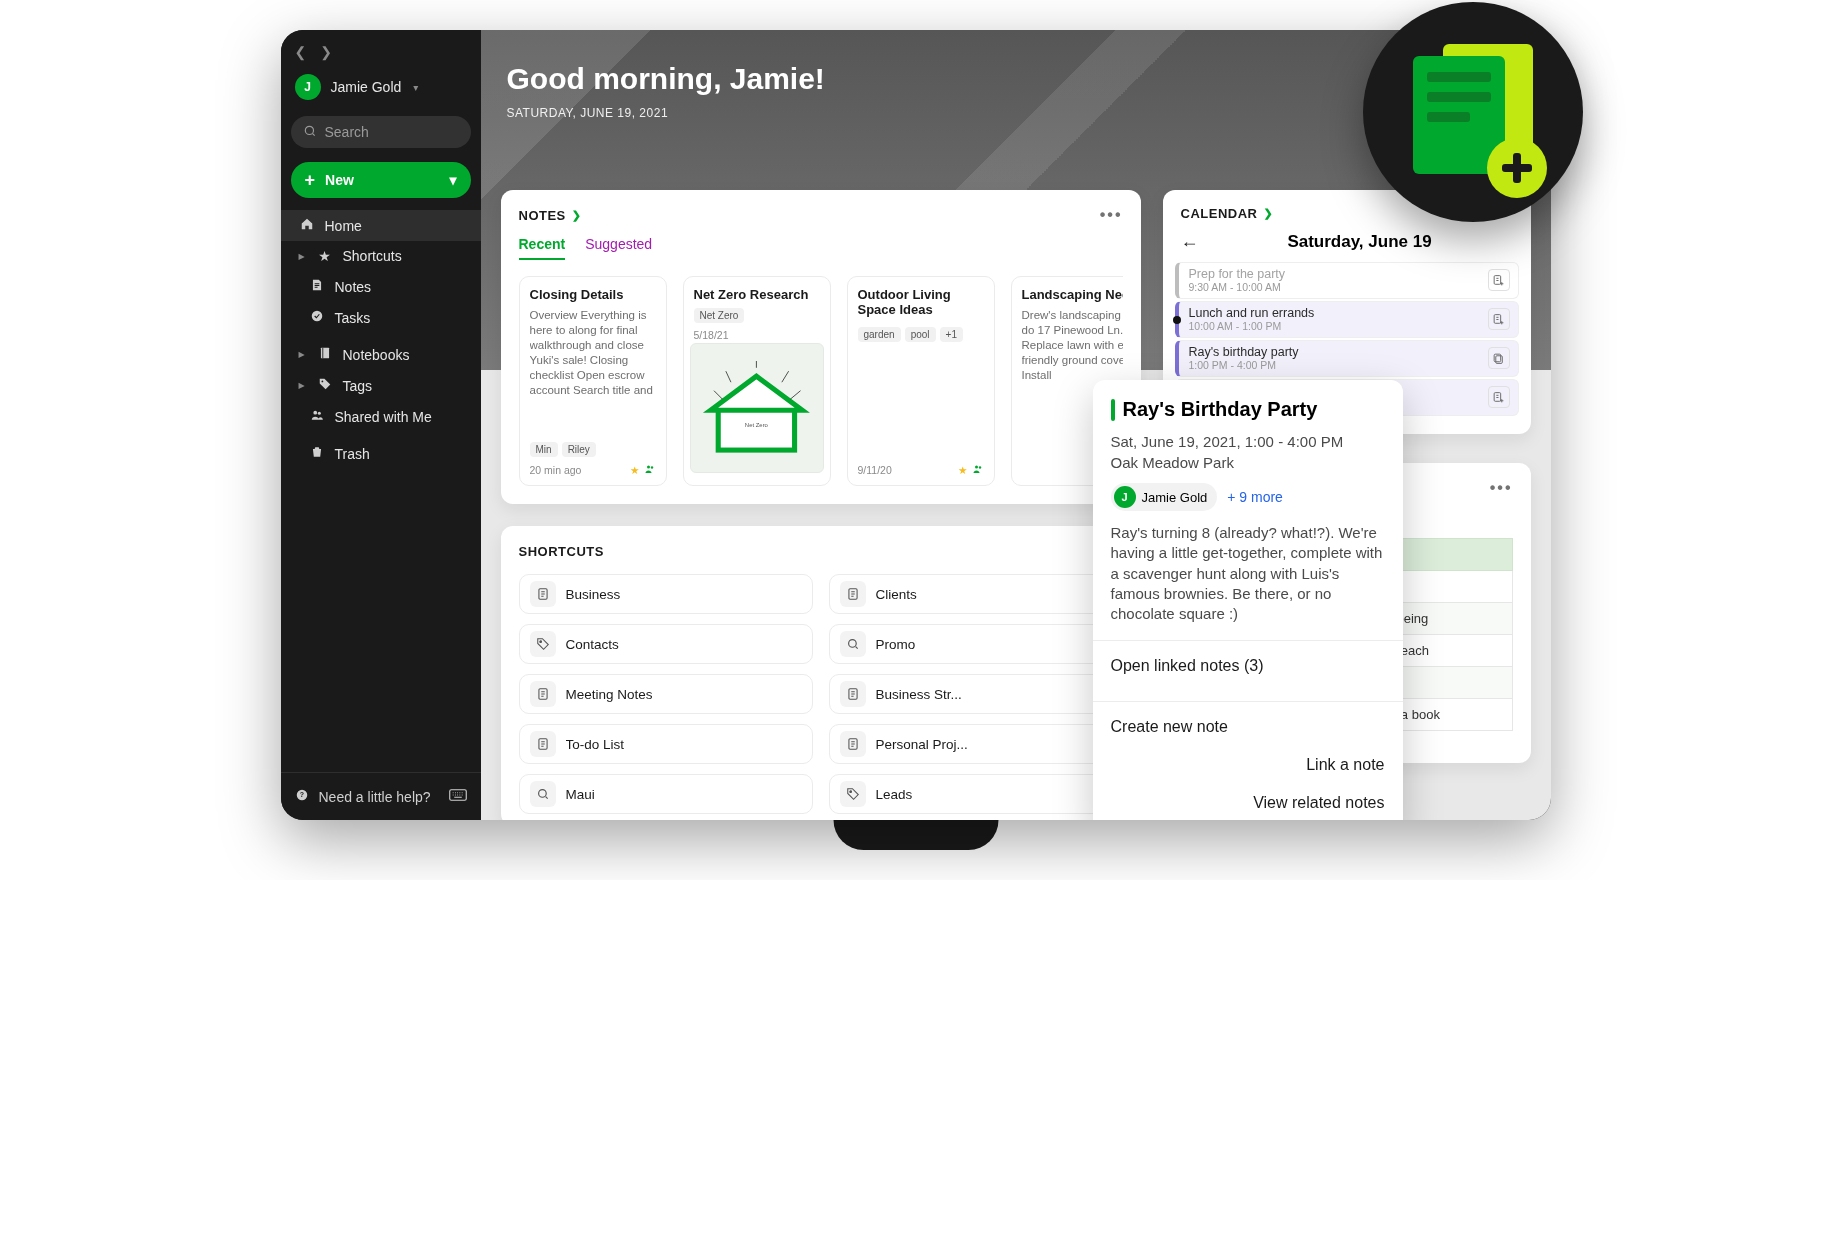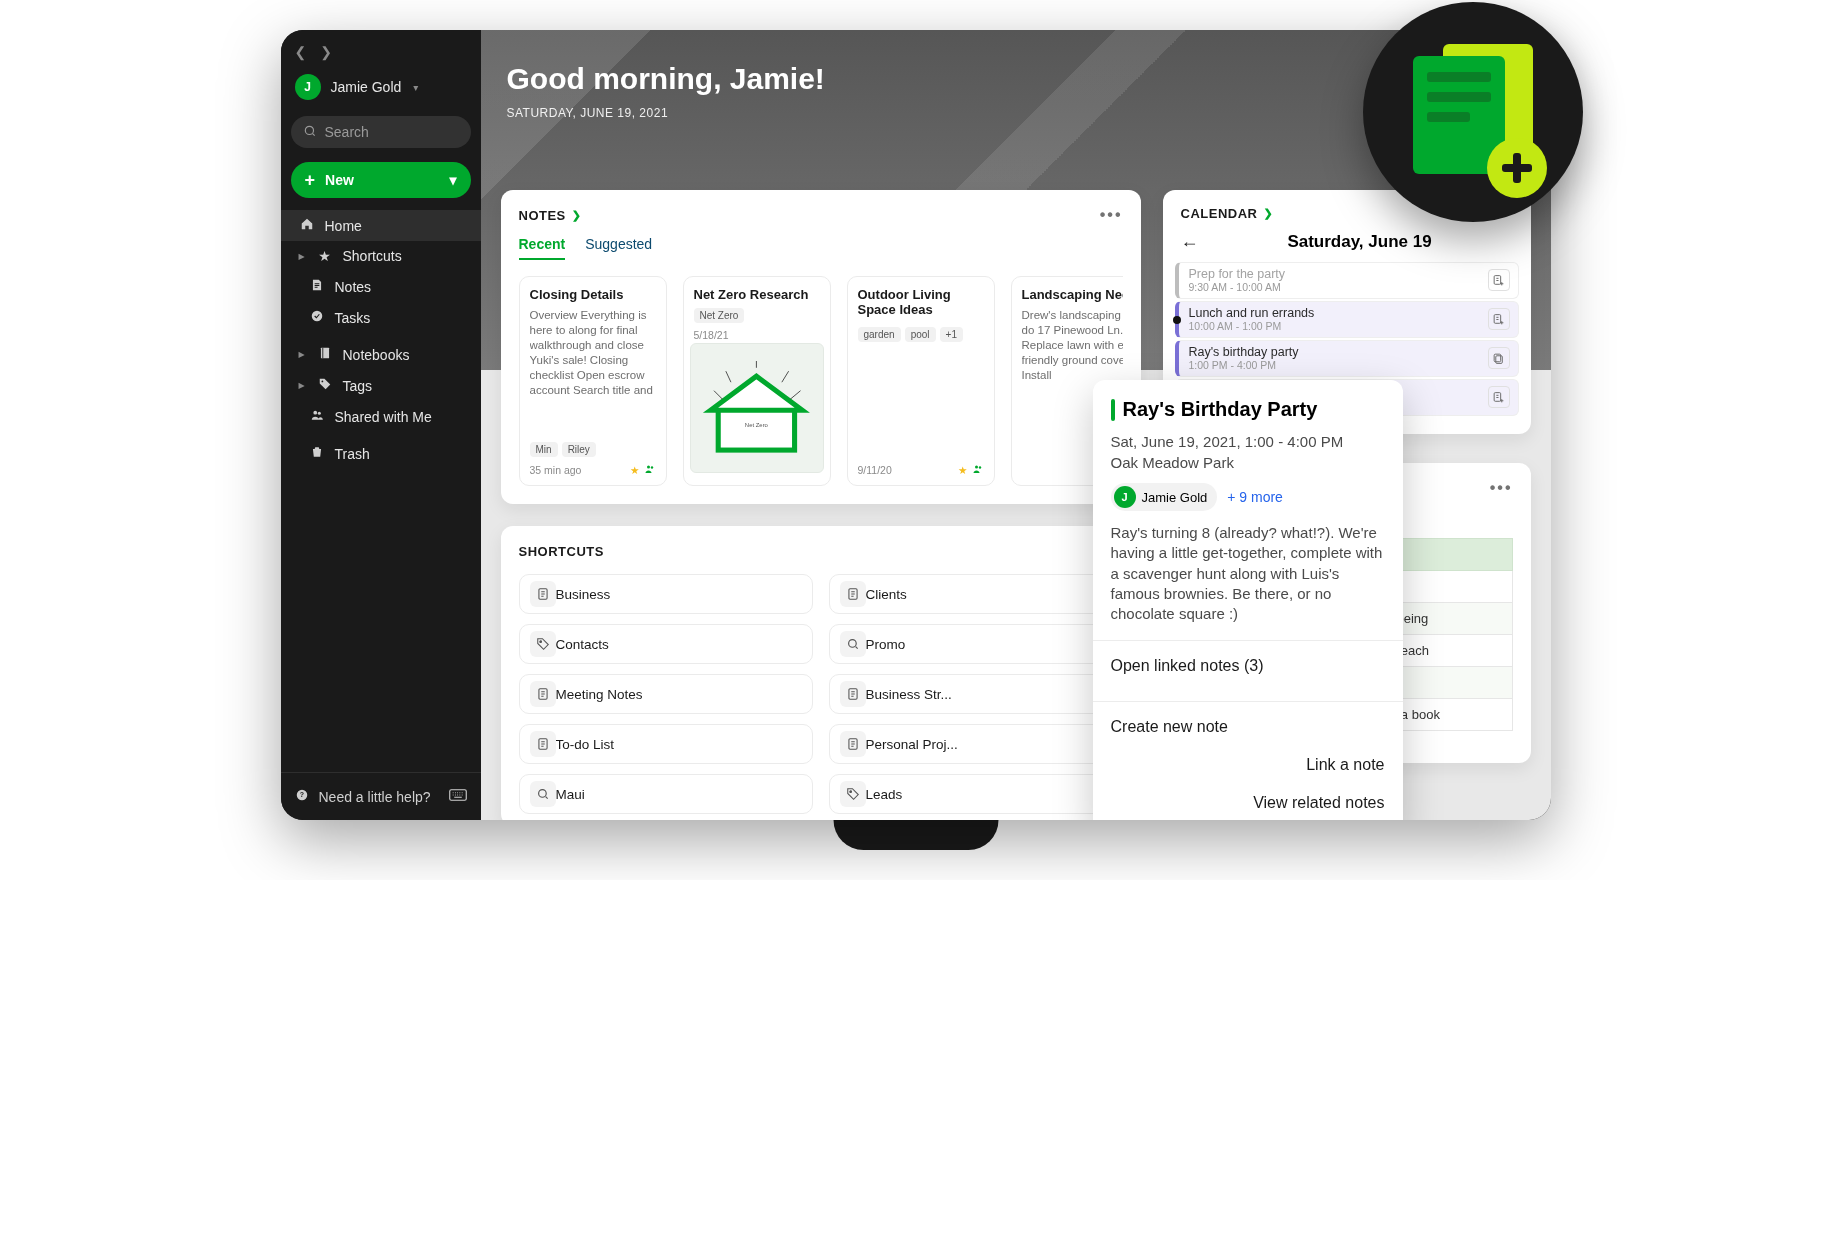--- a/index.html
+++ b/index.html
@@ -61,21 +61,21 @@
 .dash { position:absolute; left:20px; right:20px; top:160px; display:flex; gap:22px; align-items:flex-start; }
 .col-left { width:640px; display:flex; flex-direction:column; gap:22px; }
 .card {
   background:#fff; border-radius:12px; padding:16px 18px 18px; box-shadow:0 6px 18px rgba(0,0,0,.08);
 }
 .card-head { display:flex; align-items:center; justify-content:space-between; }
 .card-title { display:flex; align-items:center; gap:6px; font-weight:700; font-size:13px; letter-spacing:.5px; color:#1a1a1a; }
 .card-title .chev { color:#00a82d; font-size:11px; }
 .more-dots { cursor:pointer; color:#737373; letter-spacing:2px; font-weight:700; }
 .tabs { display:flex; gap:20px; margin-top:12px; font-size:14px; }
-.tab { color:#0c4a6e; cursor:pointer; padding-bottom:6px; }
+.tab { color:#a21caf; cursor:pointer; padding-bottom:6px; }
 .tab.active { color:#00a82d; font-weight:600; border-bottom:2px solid #00a82d; }
 
 .notes-row { display:flex; gap:16px; margin-top:16px; overflow:hidden; }
 .note {
   width:148px; flex:0 0 148px; border:1px solid #ebebeb; border-radius:10px; padding:10px 10px 8px;
   display:flex; flex-direction:column; gap:6px; cursor:pointer; position:relative; height:210px; overflow:hidden;
 }
 .note h4 { font-size:13px; font-weight:600; color:#1a1a1a; }
 .note .body { font-size:11.5px; color:#6e6e6e; line-height:1.3; flex:1; overflow:hidden; }
 .note .img { height:130px; margin:-4px -4px 0 -4px; border-radius:6px; background:#eef3ee; border:1px solid #e3e9e3;
@@ -83,21 +83,21 @@
 .house-svg { width:90%; }
 .note .foot { display:flex; justify-content:space-between; align-items:center; font-size:10.5px; color:#8a8a8a; }
 .chip-row { display:flex; gap:4px; flex-wrap:wrap; }
 .chip { background:#f1f1f1; color:#555; font-size:10px; padding:2px 6px; border-radius:4px; }
 .foot-icons { display:flex; gap:4px; align-items:center; }
 .foot-icons .star { color:#f5bd1f; }
 .foot-icons .ppl { color:#00a82d; }
 
 .shortcut-grid { margin-top:14px; display:grid; grid-template-columns:1fr 1fr; gap:10px 16px; max-height:250px; overflow:hidden; }
 .sc {
-  display:flex; align-items:center; border:1px solid #ebebeb; border-radius:10px;
+  display:flex; align-items:center; gap:10px; border:1px solid #ebebeb; border-radius:10px;
   height:40px; padding:0 10px; cursor:pointer; font-size:13.5px; color:#1a1a1a;
 }
 .sc .ico { width:26px; height:26px; border-radius:6px; background:#f3f3f3; display:flex; align-items:center; justify-content:center; color:#555; font-size:14px; }
 .sc .txt { white-space:nowrap; overflow:hidden; text-overflow:ellipsis; }
 
 .col-right { flex:1; display:flex; flex-direction:column; gap:29px; min-width:0; }
 
 
 .cal-header { display:flex; align-items:center; gap:8px; margin-top:10px; }
 .cal-back { cursor:pointer; font-size:18px; color:#1a1a1a; }
@@ -323,21 +323,21 @@
           <div class="notes-row">
 
             <div class="note">
               <h4>Closing Details</h4>
               <div class="body">Overview Everything is here to along for final walkthrough and close Yuki's sale! Closing checklist Open escrow account Search title and</div>
               <div class="chip-row">
                 <span class="chip">Min</span>
                 <span class="chip">Riley</span>
               </div>
               <div class="foot">
-                <span>35 min ago</span>
+                <span>20 min ago</span>
                 <span class="foot-icons">
                   <span class="star">★</span>
                   <span class="ppl">
                     <svg width="12" height="12" viewBox="0 0 24 24" fill="#00a82d">
                           <circle cx="9" cy="8" r="3"></circle>
                           <circle cx="16" cy="9" r="2.4"></circle>
                           <path d="M3 20c0-3 3-5 6-5s6 2 6 5z"></path>
                         </svg>
                   </span>
                 </span>

